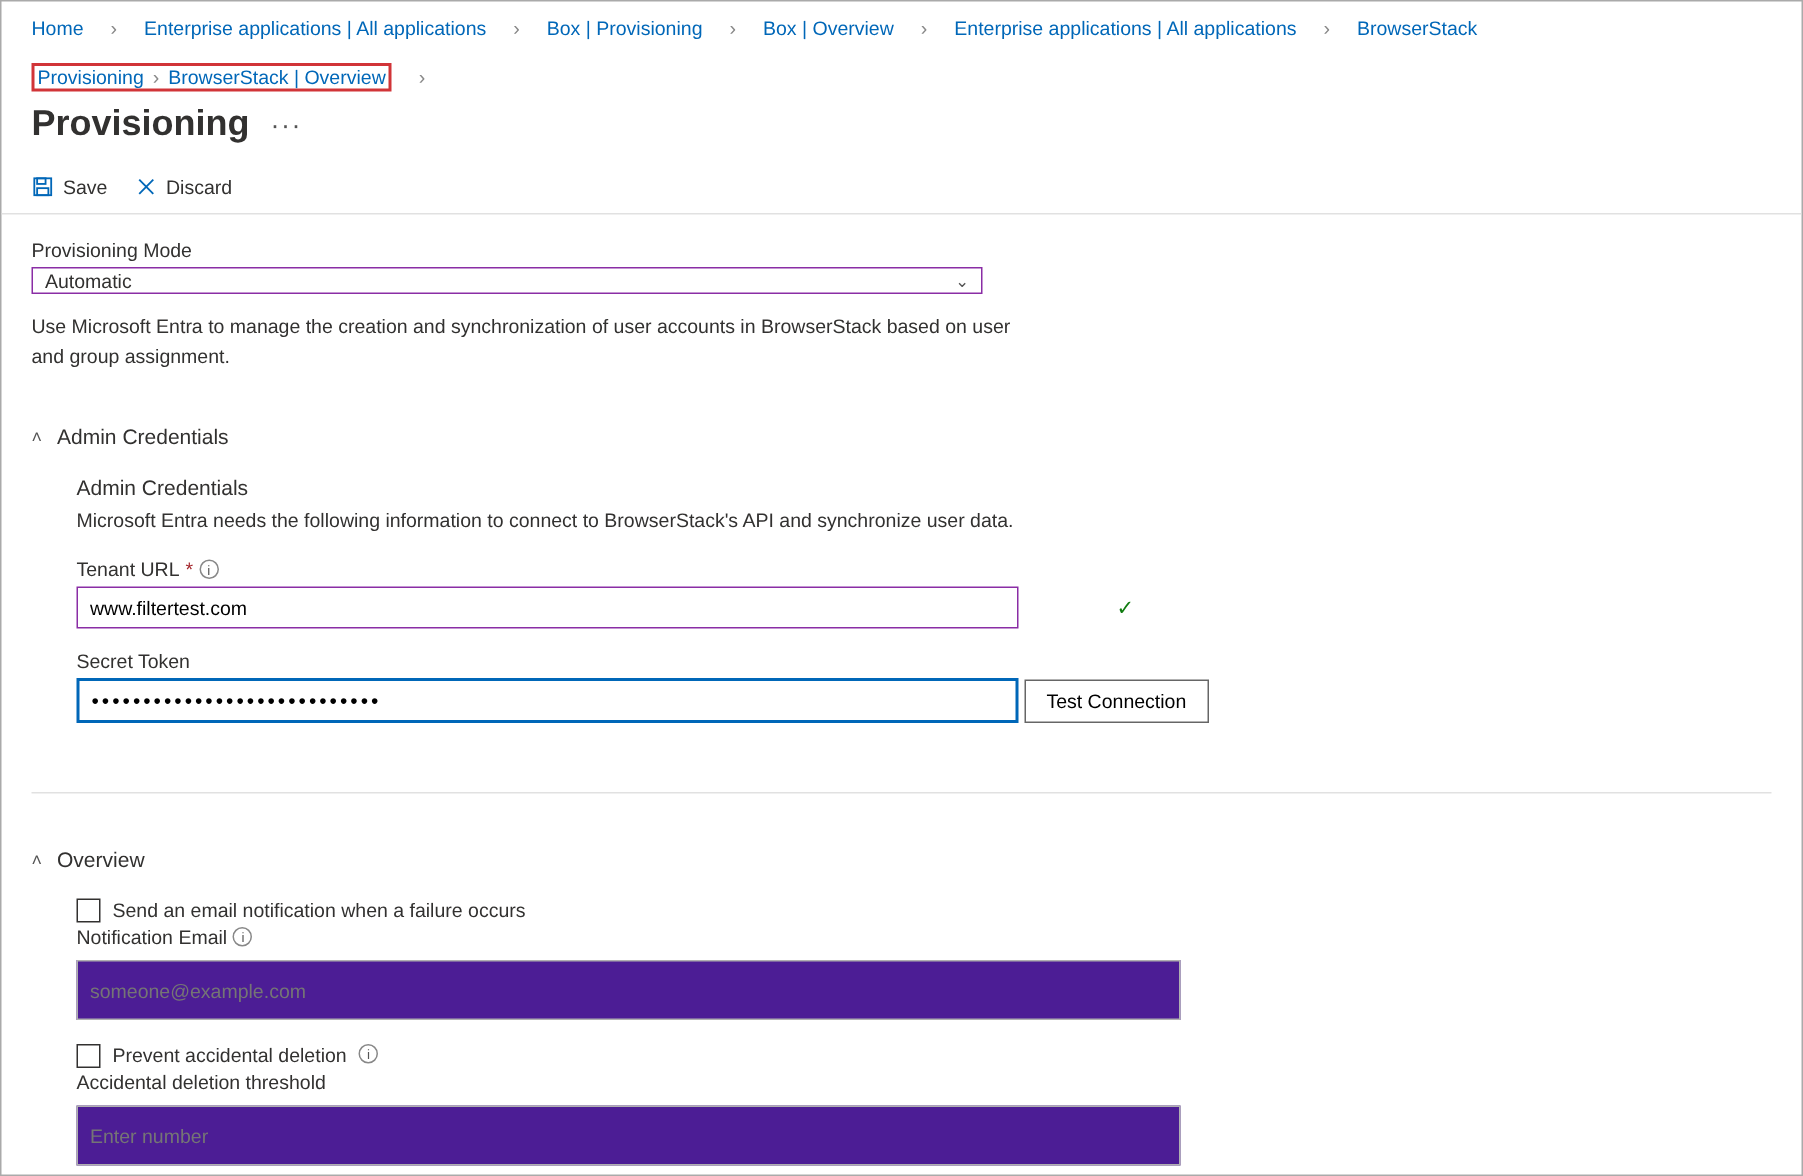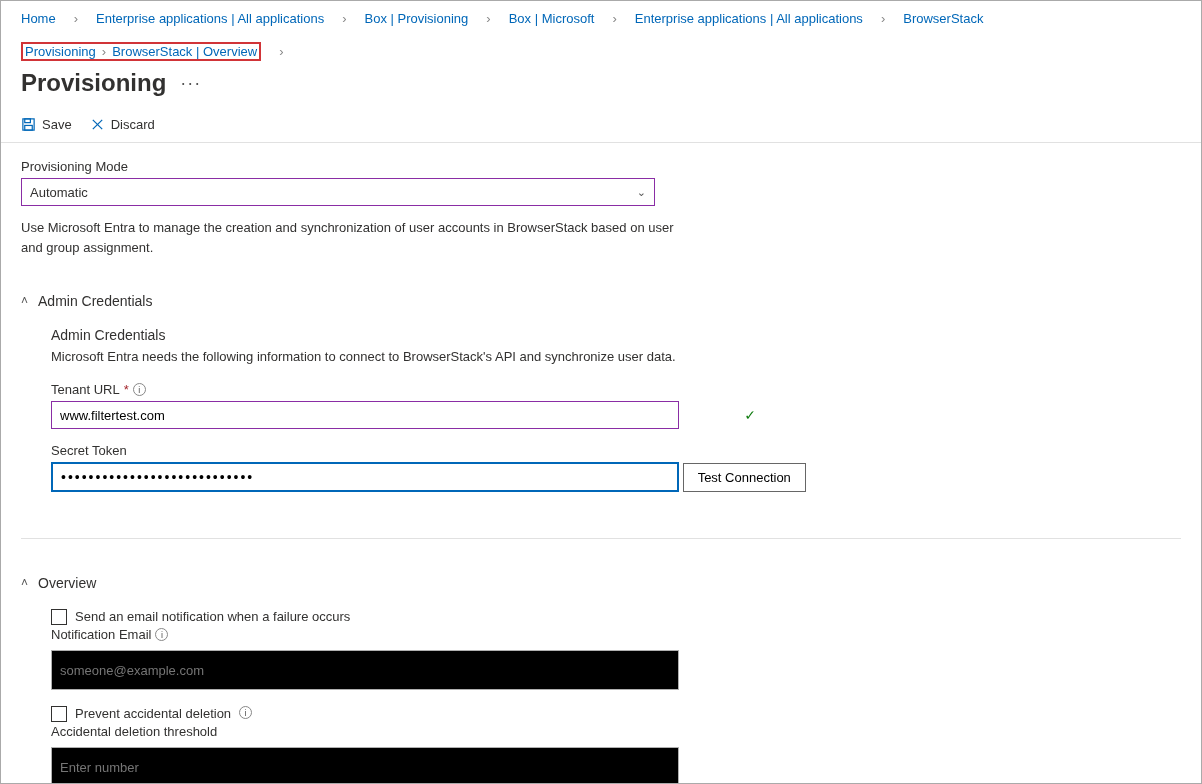--- a/index.html
+++ b/index.html
@@ -48,21 +48,21 @@
   .tb-item { display: flex; align-items: center; gap: 6px; cursor: pointer; }
   .tb-item svg { width: 15px; height: 15px; }
   .content { padding: 16px 20px; }
   .form-label { font-size: 13px; color: #323130; margin-bottom: 4px; display:flex; align-items:center; gap:4px;}
   .required { color: #a4262c; }
   .info-icon {
     display:inline-flex; width:13px; height:13px; border:1px solid #888; border-radius:50%;
     align-items:center; justify-content:center; font-size:9px; color:#555;
   }
   .select-box {
-    width: 634px; height: 28px;
+    width: 634px; height: 18px;
     border: 1px solid #8a2da5;
     padding: 3px 8px;
     display:flex; align-items:center; justify-content:space-between;
     cursor:pointer;
   }
   .desc { margin-top:12px; max-width: 660px; line-height:1.5; color:#323130;}
   .section { margin-top: 36px; border-bottom: 1px solid #e1e1e1; padding-bottom: 28px;}
   .section-head { display:flex; align-items:center; gap:10px; cursor:pointer; margin-bottom:18px;}
   .section-head .chev { font-size:12px; color:#555;}
   .section-head .sh-title { font-size:14px; }
@@ -91,41 +91,41 @@
   .btn {
     border:1px solid #666;
     background:#fff;
     padding:6px 14px;
     font-size:13px;
     cursor:pointer;
   }
   .checkbox-row { display:flex; align-items:flex-start; gap:8px; margin-bottom:2px;}
   .checkbox { width:16px; height:16px; border:1px solid #323130; background:#fff; cursor:pointer;}
   .disabled-input {
-    width:628px; height:26px;
+    width:736px; height:26px;
     border:1px solid #b0b0b0;
-    background:#000000;
+    background:#4c1d95;
     color:#888;
     padding:19px 8px;
     font-size:13px;
     margin-top:4px; margin-bottom:16px;
   }
   input { font-family: inherit; outline:none;}
 </style>
 </head>
 <body>
 
 <div class="breadcrumb">
   <a>Home</a>
     <span class="sep">›</span>
   <a>Enterprise applications | All applications</a>
     <span class="sep">›</span>
   <a>Box | Provisioning</a>
     <span class="sep">›</span>
-  <a>Box | Microsoft</a>
+  <a>Box | Overview</a>
     <span class="sep">›</span>
   <a>Enterprise applications | All applications</a>
     <span class="sep">›</span>
   <a>BrowserStack</a>
   <span class="bc-highlight">
     <a>Provisioning</a>
       <span class="sep">›</span>
     <a>BrowserStack | Overview</a>
   </span>
   <span class="sep">›</span>

